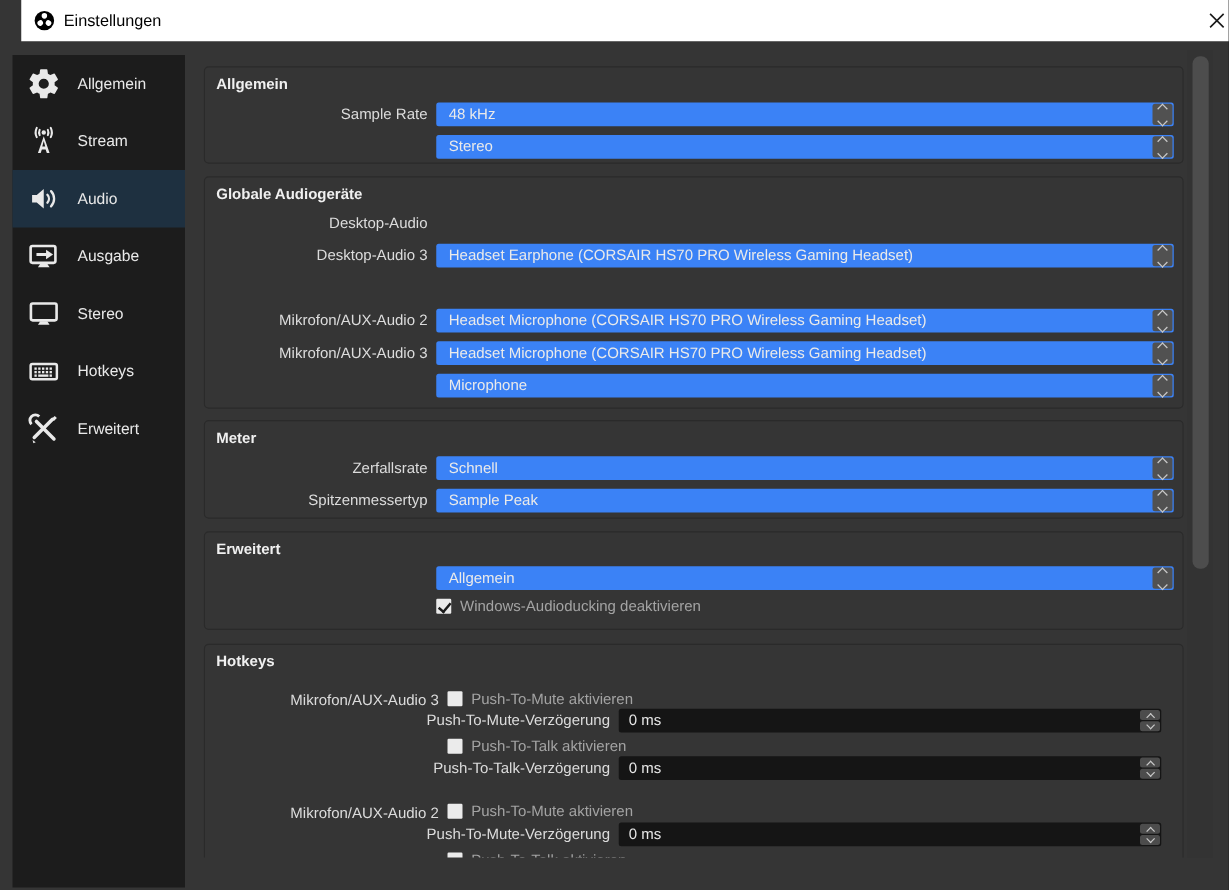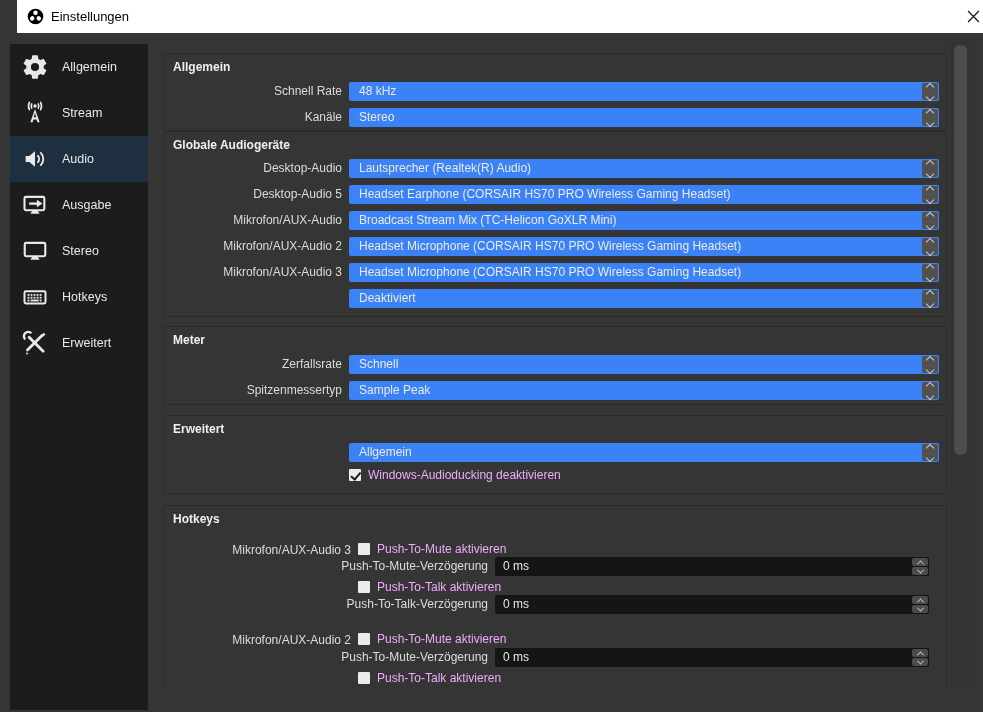--- a/index.html
+++ b/index.html
@@ -29,21 +29,21 @@
   .combo{position:absolute;left:185px;width:590px;height:19px;background:#3b82f6;border-radius:2px;}
   .combo .ctext{display:block;line-height:19px;padding-left:10px;font-size:12px;color:#eaeaea;
                 white-space:nowrap;overflow:hidden;}
   .combo .spin{position:absolute;right:1px;top:1px;bottom:1px;width:16px;background:#515151;
                border-radius:2px;display:flex;flex-direction:column;align-items:center;justify-content:center;}
   .chev{width:5px;height:5px;border-left:1.5px solid #c9c9c9;border-top:1.5px solid #c9c9c9;}
   .chev.up{transform:rotate(45deg);margin-bottom:2px;}
   .chev.down{transform:rotate(225deg);margin-top:2px;}
   
   .cbrow{position:absolute;height:14px;display:flex;align-items:center;gap:7px;
-         font-size:12px;color:#f0abfc;white-space:nowrap;}
+         font-size:12px;color:#a3a3a3;white-space:nowrap;}
   .cb{width:12px;height:12px;background:#ebebeb;border-radius:1px;position:relative;flex:none;}
   .cb.checked::after{content:"";position:absolute;left:3.5px;top:0.5px;width:3.5px;height:7.5px;
          border-right:2px solid #1b1b1b;border-bottom:2px solid #1b1b1b;transform:rotate(40deg);}
   
   .hk-glabel{position:absolute;left:0;width:187px;text-align:right;font-size:12px;color:#dcdcdc;
              line-height:14px;}
   .hk-sublab{position:absolute;left:150px;width:174px;text-align:right;font-size:12px;color:#dcdcdc;
              line-height:19px;}
   .spinbox{position:absolute;left:331px;width:434px;height:19px;background:#151515;border-radius:2px;}
   .spinbox .sval{display:block;line-height:19px;padding-left:8px;font-size:12px;color:#e8e8e8;}
@@ -185,67 +185,49 @@
       </span>
       <span>Erweitert</span>
     </div>
   </div>
 
   <div class="content">
 
     <div class="group" style="margin-top:13px;height:78px;">
       <div class="gtitle">Allgemein</div>
       <div class="frow" style="top:28px;">
-        <span class="lab">Schnell Rate</span>
+        <span class="lab">Sample Rate</span>
         <div class="combo">
           <span class="ctext">48 kHz</span>
           <span class="spin">
               <i class="chev up"></i>
               <i class="chev down"></i>
             </span>
         </div>
       </div>
       <div class="frow" style="top:54px;">
-        <span class="lab">Kanäle</span>
         <div class="combo">
           <span class="ctext">Stereo</span>
           <span class="spin">
               <i class="chev up"></i>
               <i class="chev down"></i>
             </span>
         </div>
       </div>
     </div>
 
-    <div class="group" style="height:186px;">
+    <div class="group" style="margin-top:10px;height:186px;">
       <div class="gtitle">Globale Audiogeräte</div>
       <div class="frow" style="top:27px;">
         <span class="lab">Desktop-Audio</span>
-        <div class="combo">
-          <span class="ctext">Lautsprecher (Realtek(R) Audio)</span>
-          <span class="spin">
-              <i class="chev up"></i>
-              <i class="chev down"></i>
-            </span>
-        </div>
       </div>
       <div class="frow" style="top:53px;">
-        <span class="lab">Desktop-Audio 5</span>
+        <span class="lab">Desktop-Audio 3</span>
         <div class="combo">
           <span class="ctext">Headset Earphone (CORSAIR HS70 PRO Wireless Gaming Headset)</span>
-          <span class="spin">
-              <i class="chev up"></i>
-              <i class="chev down"></i>
-            </span>
-        </div>
-      </div>
-      <div class="frow" style="top:79px;">
-        <span class="lab">Mikrofon/AUX-Audio</span>
-        <div class="combo">
-          <span class="ctext">Broadcast Stream Mix (TC-Helicon GoXLR Mini)</span>
           <span class="spin">
               <i class="chev up"></i>
               <i class="chev down"></i>
             </span>
         </div>
       </div>
       <div class="frow" style="top:105px;">
         <span class="lab">Mikrofon/AUX-Audio 2</span>
         <div class="combo">
           <span class="ctext">Headset Microphone (CORSAIR HS70 PRO Wireless Gaming Headset)</span>
@@ -260,21 +242,21 @@
         <div class="combo">
           <span class="ctext">Headset Microphone (CORSAIR HS70 PRO Wireless Gaming Headset)</span>
           <span class="spin">
               <i class="chev up"></i>
               <i class="chev down"></i>
             </span>
         </div>
       </div>
       <div class="frow" style="top:157px;">
         <div class="combo">
-          <span class="ctext">Deaktiviert</span>
+          <span class="ctext">Microphone</span>
           <span class="spin">
               <i class="chev up"></i>
               <i class="chev down"></i>
             </span>
         </div>
       </div>
     </div>
 
     <div class="group" style="margin-top:9px;height:79px;">
       <div class="gtitle">Meter</div>

